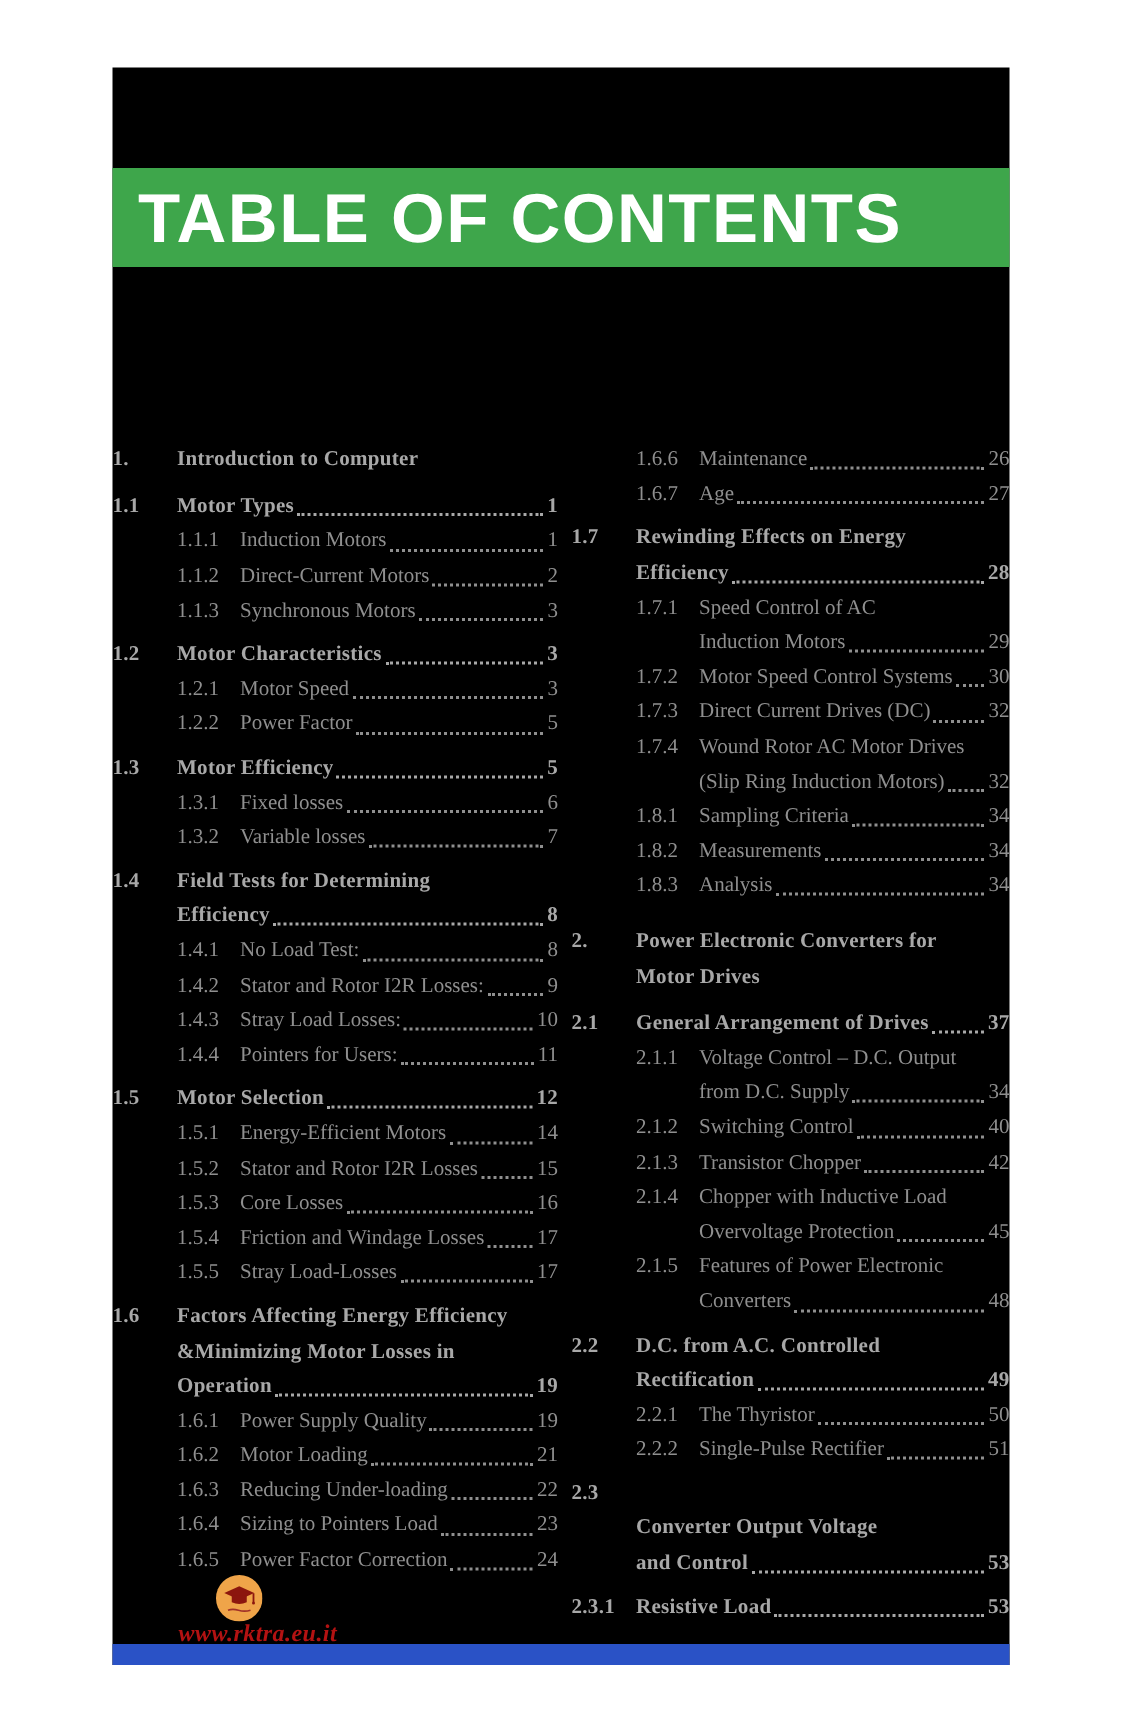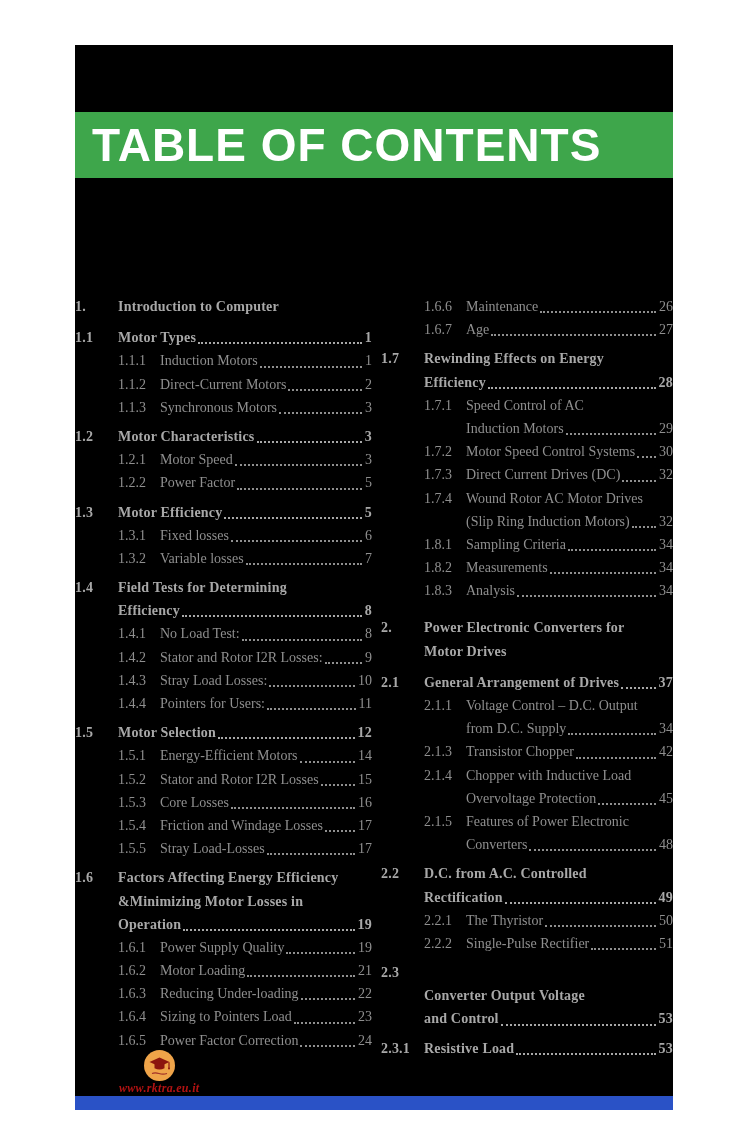--- a/index.html
+++ b/index.html
@@ -47,21 +47,21 @@
   .txt{flex:0 0 auto;}
   .leader{
     flex:1 1 auto;min-width:6px;border-bottom:2px dotted currentColor;
     align-self:flex-end;margin:0 3px 5px 2px;
   }
   .pg{flex:0 0 auto;}
   .logo{position:absolute;left:69px;top:1005px;width:31px;height:31px;}
   .site-url{
     position:absolute;left:44px;top:1036px;
     font-family:"Liberation Serif",serif;font-style:italic;font-weight:bold;
-    font-size:12px;color:var(--red);letter-spacing:0.3px;white-space:nowrap;
+    font-size:16px;color:var(--red);letter-spacing:0.3px;white-space:nowrap;
   }
   .bluebar{
     position:absolute;left:0;bottom:0;width:100%;height:14px;background:var(--blue);
   }
 </style>
 </head>
 <body style="--green: #3ea64b; --blue: #2a52c6; --red: #b31212; --sec: #a8a8a8; --sub: #8f8f8f; --pagebg: #000000;">
 
 <div class="page">
 
@@ -412,20 +412,28 @@
         </div>
         <div class="entry sub">
           <div class="row sub">
             <span class="num">2.1.1</span>
             <span class="txt">Voltage Control – D.C. Output</span>
           </div>
           <div class="row cont-sub">
             <span class="txt">from D.C. Supply</span>
             <span class="leader"></span>
             <span class="pg">34</span>
+          </div>
+        </div>
+        <div class="entry sub">
+          <div class="row sub">
+            <span class="num">2.1.2</span>
+            <span class="txt">Switching Control</span>
+            <span class="leader"></span>
+            <span class="pg">40</span>
           </div>
         </div>
         <div class="entry sub">
           <div class="row sub">
             <span class="num">2.1.3</span>
             <span class="txt">Transistor Chopper</span>
             <span class="leader"></span>
             <span class="pg">42</span>
           </div>
         </div>

